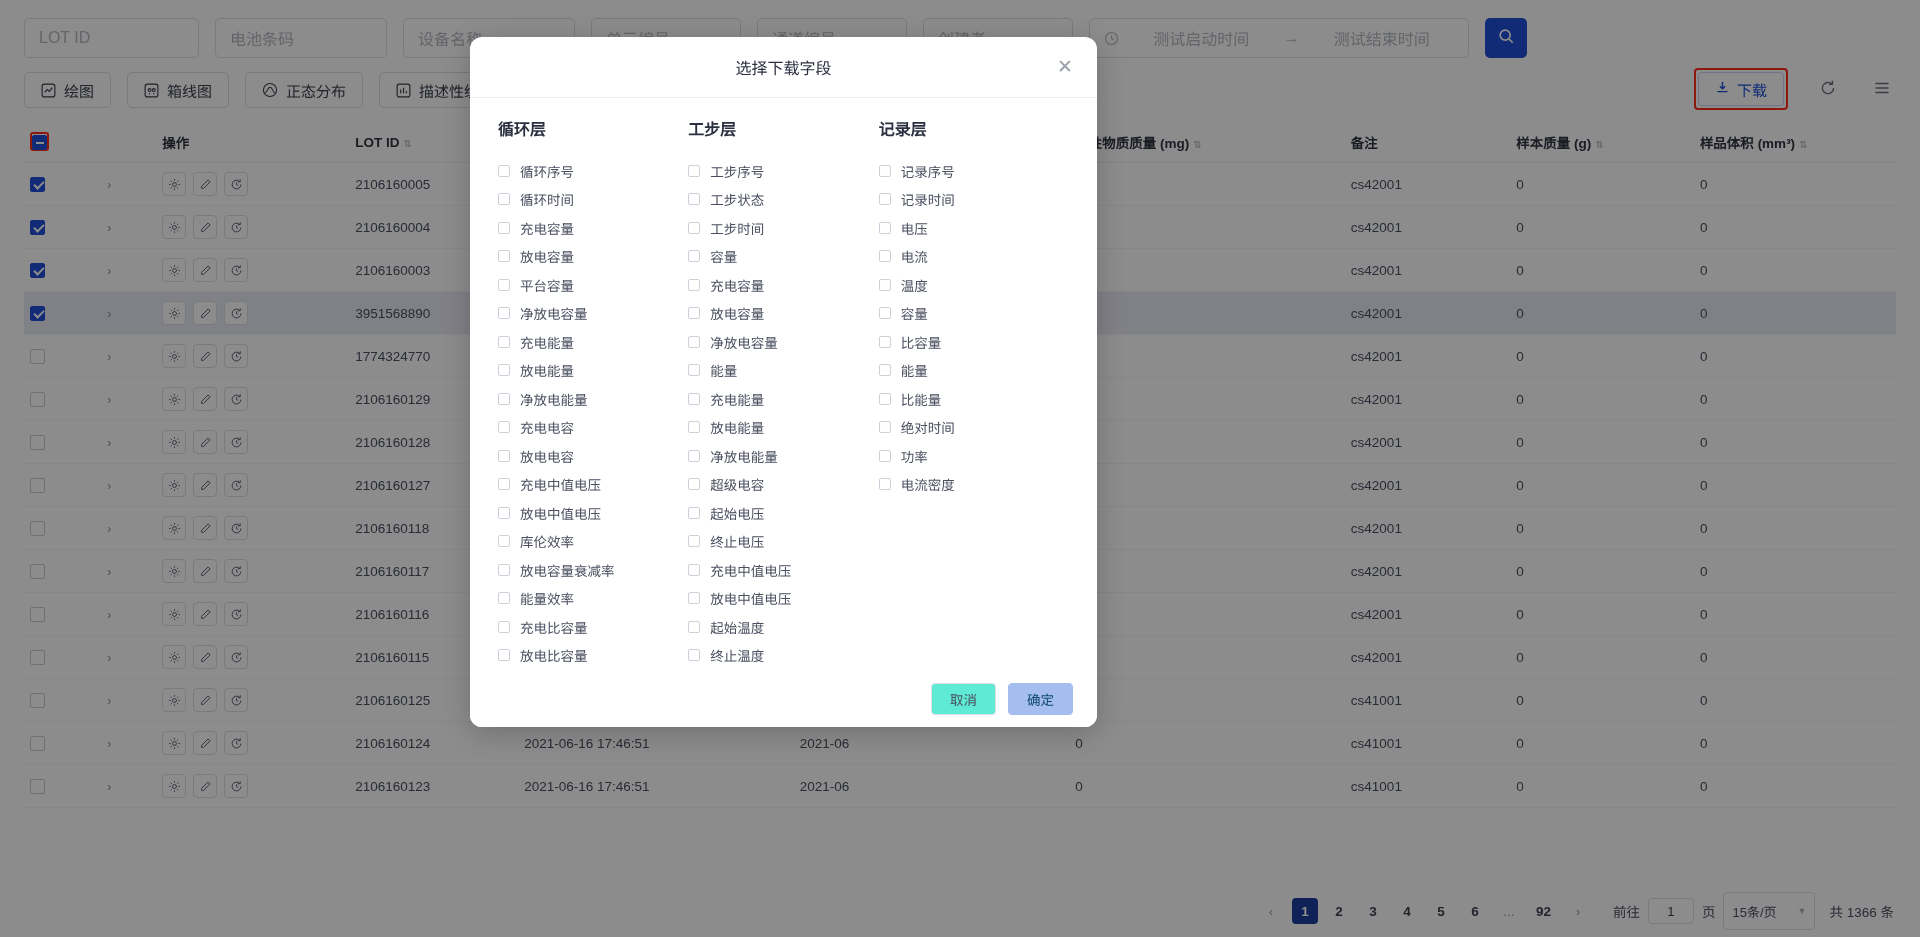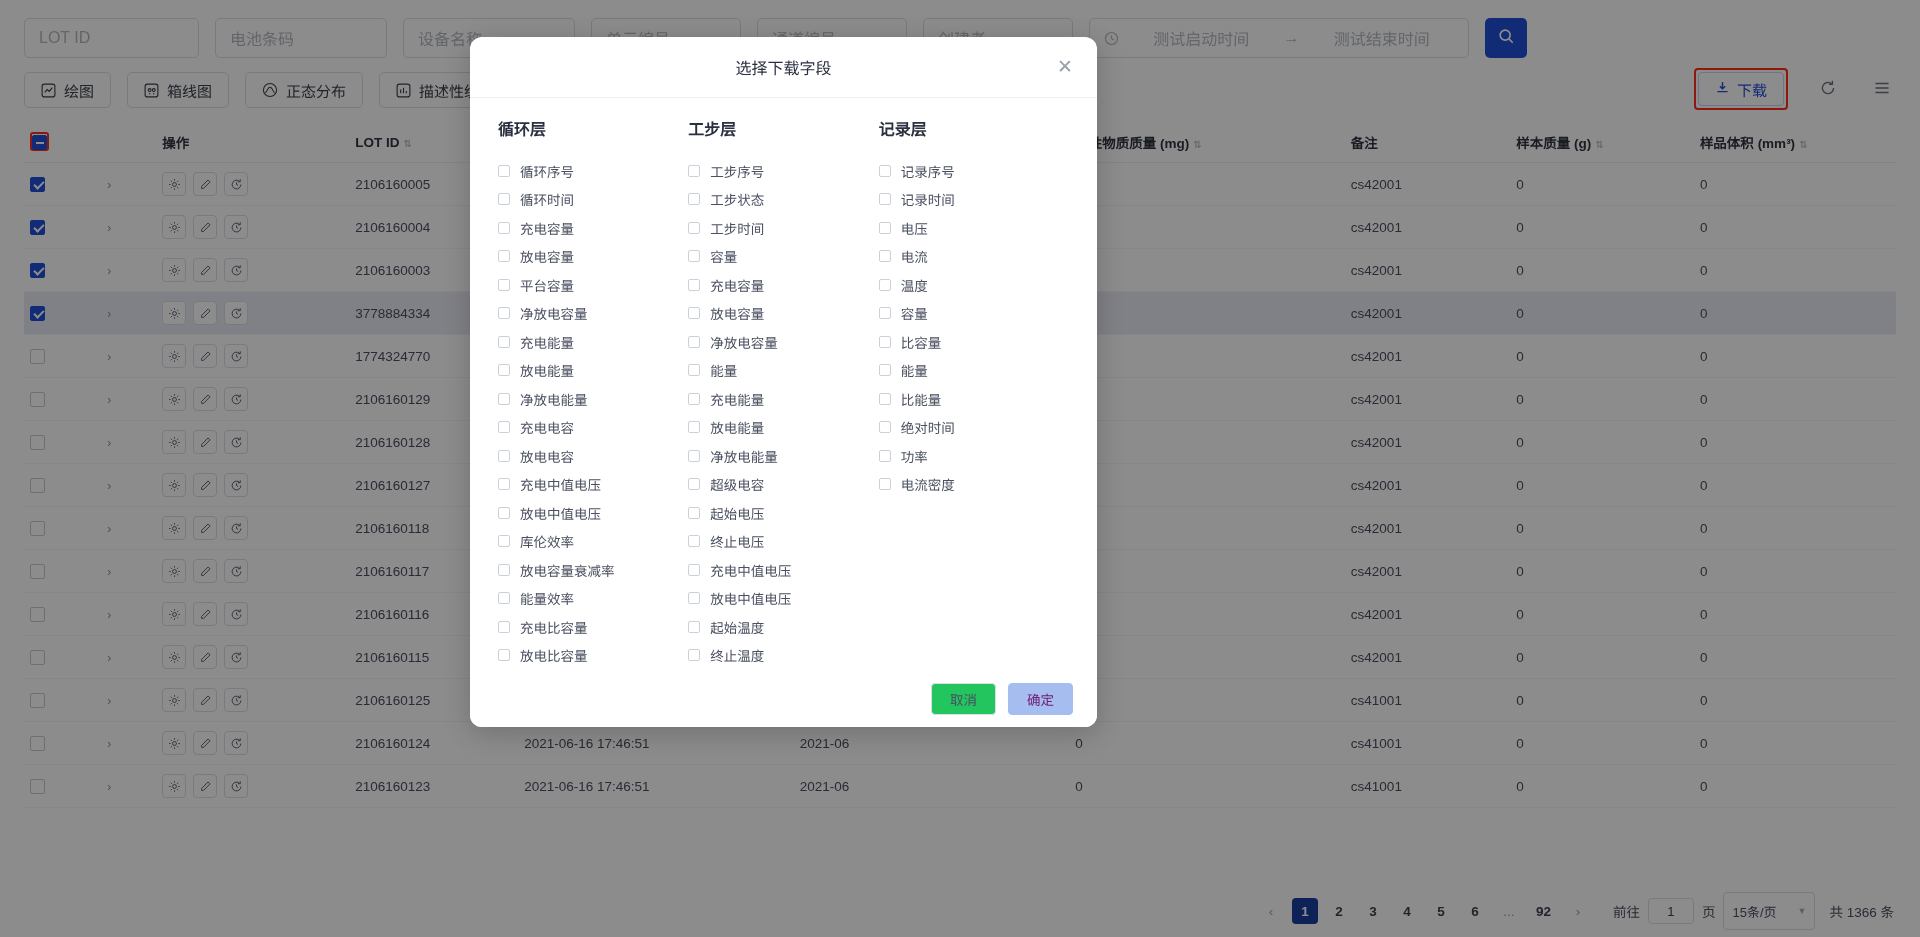--- a/index.html
+++ b/index.html
@@ -162,22 +162,22 @@
     width:12px; height:12px; border:1px solid #ccd0d9; border-radius:2px; background:#fff;
     flex:0 0 auto;
   }
   .opt span { font-size:13.5px; color:#4a5060; white-space:nowrap; }
   .modal-foot {
     height:56px; flex:0 0 auto; display:flex; align-items:center; justify-content:flex-end;
     gap:12px; padding-right:24px; background:#fff;
   }
   .fbtn { height:32px; border-radius:4px; font-size:13.5px; cursor:pointer;
           display:flex; align-items:center; justify-content:center; padding:0 18px; }
-  .fbtn.cancel { background:#22c55e; border:1px solid #dcdfe6; color:#4a5060; }
-  .fbtn.ok { background:#a6bdf0; border:1px solid #a6bdf0; color:#701a75; }
+  .fbtn.cancel { background:#5eead4; border:1px solid #dcdfe6; color:#4a5060; }
+  .fbtn.ok { background:#a6bdf0; border:1px solid #a6bdf0; color:#0c4a6e; }
 
   .modal-body::-webkit-scrollbar { width:6px; }
   .modal-body::-webkit-scrollbar-thumb { background:#cfd4de; border-radius:3px; }
 </style>
 </head>
 <body>
 
 <div class="app">
 
   <div class="bg">
@@ -408,21 +408,21 @@
                   <svg width="13" height="13" viewBox="0 0 16 16" fill="none" stroke="currentColor" stroke-width="1.2">
                     <path d="M11.2 2.4l2.4 2.4-8 8H3.2v-2.4z"></path>
                   </svg>
                 </span><span class="op-ic">
                   <svg width="13" height="13" viewBox="0 0 16 16" fill="none" stroke="currentColor" stroke-width="1.2">
                     <path d="M13.4 8a5.4 5.4 0 1 1-1.6-3.8"></path>
                     <path d="M12.6 1.6v3h-3"></path>
                     <path d="M8 5.4V8l2 1.2"></path>
                   </svg>
                 </span></td>
-              <td>3778884334</td>
+              <td>3951568890</td>
               <td>2021-06-16 17:58:08</td>
               <td>2021-06</td>
               <td>0</td>
               <td>cs42001</td>
               <td>0</td>
               <td>0</td>
             </tr>
             <tr>
               <td><span class="cb"></span></td>
               <td><span class="chev">›</span></td>

